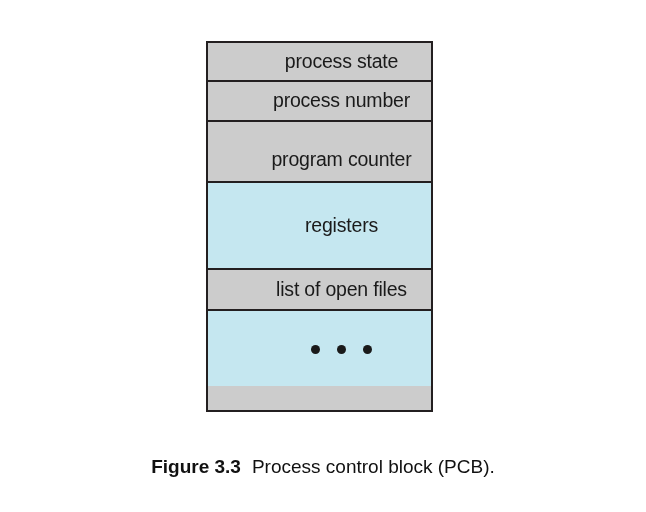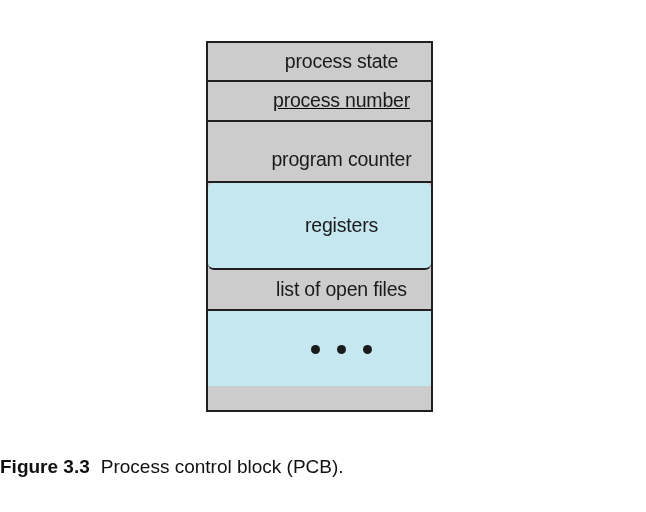--- a/index.html
+++ b/index.html
@@ -59,23 +59,23 @@
     font-size: 19.5px;
     font-weight: 400;
     color: #1a1a1a;
     letter-spacing: -0.2px;
     line-height: 1;
     white-space: nowrap;
   }
 
   
   #row-process-state      { height: 39px; }
-  #row-process-number     { height: 40px; text-decoration: underline; }
+  #row-process-number     { height: 40px; }
   #row-program-counter    { height: 44px; margin-top: 17px; }
-  #row-registers          { height: 87px; border-radius: 6px; }
+  #row-registers          { height: 87px; }
   #row-memory-limits      { height: 41px; }
   #row-open-files         { height: 41px; }
   #row-ellipsis           { height: 75px; }
 
   
   .dots-group {
     display: flex;
     align-items: center;
     gap: 17px;
     transform: translateY(1px);
@@ -87,20 +87,21 @@
     background: #1a1a1a;
     display: block;
   }
 
   
   #caption {
     position: absolute;
     left: 0;
     top: 456px;
     width: 646px;
+    text-align: center;
     font-family: "Liberation Sans", sans-serif;
     font-size: 19px;
     color: #111111;
     line-height: 1.2;
     white-space: nowrap;
   }
   #caption .caption-figno {
     font-weight: 700;
   }
   #caption .caption-gap {

